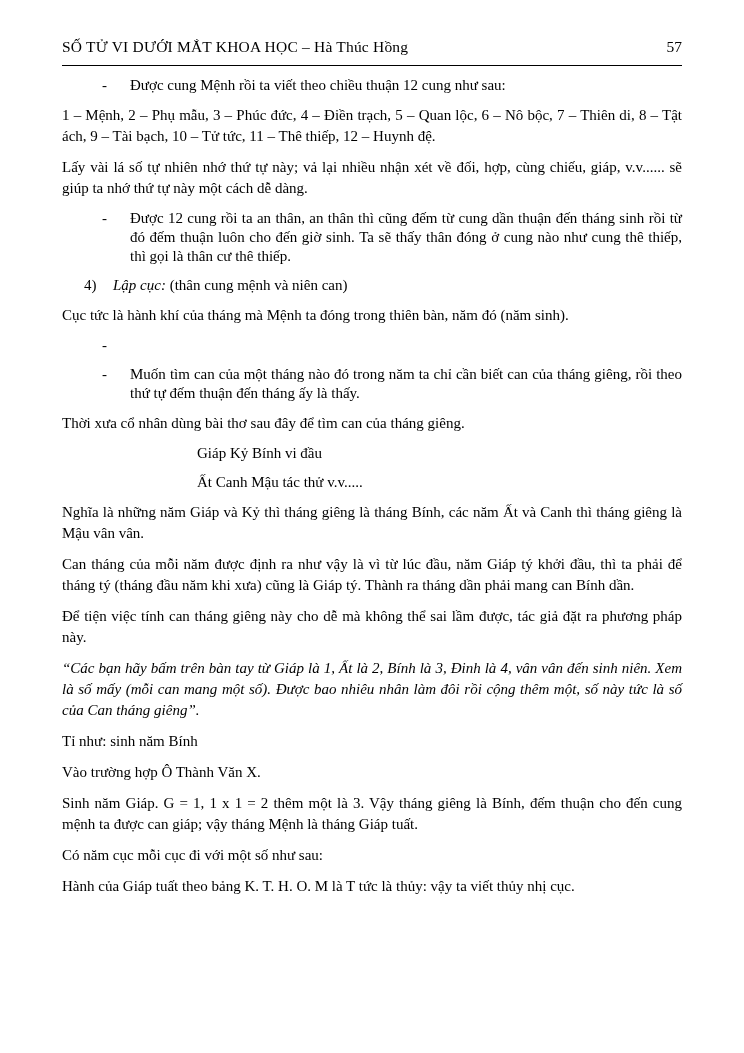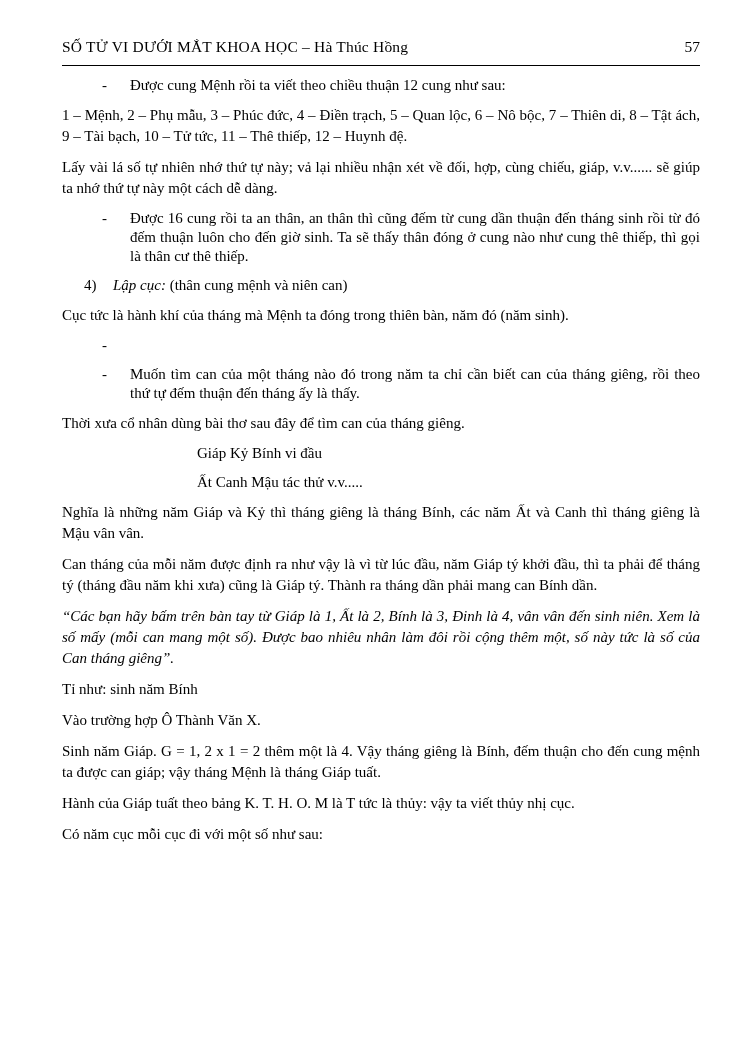--- a/index.html
+++ b/index.html
@@ -9,21 +9,21 @@
   }
   body {
     width: 744px;
     height: 1053px;
     color: #000000;
     font-family: "Liberation Serif", serif;
     font-size: 15px;
     overflow: hidden;
   }
   .page {
-    padding: 38px 44px 0 62px;
+    padding: 38px 62px 0 62px;
     box-sizing: border-box;
   }
   .page-header {
     display: flex;
     justify-content: space-between;
     align-items: baseline;
     border-bottom: 1.5px solid #000;
     padding-bottom: 9px;
     font-size: 15.5px;
   }
@@ -71,39 +71,40 @@
   </div>
   <div class="content">
       <div class="list-item">
         <span class="marker">-</span>
         <div class="li-text">Được cung Mệnh rồi ta viết theo chiều thuận 12 cung như sau:</div>
       </div>
       <p class="para">1 – Mệnh, 2 – Phụ mẫu, 3 – Phúc đức, 4 – Điền trạch, 5 – Quan lộc, 6 – Nô bộc, 7 – Thiên di, 8 – Tật ách, 9 – Tài bạch, 10 – Tử tức, 11 – Thê thiếp, 12 – Huynh đệ.</p>
       <p class="para">Lấy vài lá số tự nhiên nhớ thứ tự này; vả lại nhiều nhận xét về đối, hợp, cùng chiếu, giáp, v.v...... sẽ giúp ta nhớ thứ tự này một cách dễ dàng.</p>
       <div class="list-item">
         <span class="marker">-</span>
-        <div class="li-text">Được 16 cung rồi ta an thân, an thân thì cũng đếm từ cung dần thuận đến tháng sinh rồi từ đó đếm thuận luôn cho đến giờ sinh. Ta sẽ thấy thân đóng ở cung nào như cung thê thiếp, thì gọi là thân cư thê thiếp.</div>
+        <div class="li-text">Được 12 cung rồi ta an thân, an thân thì cũng đếm từ cung dần thuận đến tháng sinh rồi từ đó đếm thuận luôn cho đến giờ sinh. Ta sẽ thấy thân đóng ở cung nào như cung thê thiếp, thì gọi là thân cư thê thiếp.</div>
       </div>
       <div class="list-item numbered">
         <span class="marker">4)</span>
         <div class="li-text"><span class="italic">Lập cục:</span><span> (thân cung mệnh và niên can)</span></div>
       </div>
       <p class="para">Cục tức là hành khí của tháng mà Mệnh ta đóng trong thiên bàn, năm đó (năm sinh).</p>
       <div class="list-item">
         <span class="marker">-</span>
       </div>
       <div class="list-item">
         <span class="marker">-</span>
         <div class="li-text">Muốn tìm can của một tháng nào đó trong năm ta chỉ cần biết can của tháng giêng, rồi theo thứ tự đếm thuận đến tháng ấy là thấy.</div>
       </div>
       <p class="para">Thời xưa cổ nhân dùng bài thơ sau đây để tìm can của tháng giêng.</p>
       <p class="verse">Giáp Kỷ Bính vi đầu</p>
       <p class="verse">Ất Canh Mậu tác thử v.v.....</p>
       <p class="para">Nghĩa là những năm Giáp và Kỷ thì tháng giêng là tháng Bính, các năm Ất và Canh thì tháng giêng là Mậu vân vân.</p>
       <p class="para">Can tháng của mỗi năm được định ra như vậy là vì từ lúc đầu, năm Giáp tý khởi đầu, thì ta phải để tháng tý (tháng đầu năm khi xưa) cũng là Giáp tý. Thành ra tháng dần phải mang can Bính dần.</p>
+      <p class="para">Để tiện việc tính can tháng giêng này cho dễ mà không thể sai lầm được, tác giả đặt ra phương pháp này.</p>
       <p class="para italic">“Các bạn hãy bấm trên bàn tay từ Giáp là 1, Ất là 2, Bính là 3, Đinh là 4, vân vân đến sinh niên. Xem là số mấy (mỗi can mang một số). Được bao nhiêu nhân làm đôi rồi cộng thêm một, số này tức là số của Can tháng giêng”.</p>
       <p class="para">Tỉ như: sinh năm Bính</p>
       <p class="para">Vào trường hợp Ô Thành Văn X.</p>
-      <p class="para">Sinh năm Giáp. G = 1, 2 x 1 = 2 thêm một là 4. Vậy tháng giêng là Bính, đếm thuận cho đến cung mệnh ta được can giáp; vậy tháng Mệnh là tháng Giáp tuất.</p>
+      <p class="para">Sinh năm Giáp. G = 1, 1 x 1 = 2 thêm một là 3. Vậy tháng giêng là Bính, đếm thuận cho đến cung mệnh ta được can giáp; vậy tháng Mệnh là tháng Giáp tuất.</p>
+      <p class="para">Có năm cục mỗi cục đi với một số như sau:</p>
       <p class="para">Hành của Giáp tuất theo bảng K. T. H. O. M là T tức là thủy: vậy ta viết thủy nhị cục.</p>
-      <p class="para">Có năm cục mỗi cục đi với một số như sau:</p>
     </div>
 </div>
 
 </body></html>

